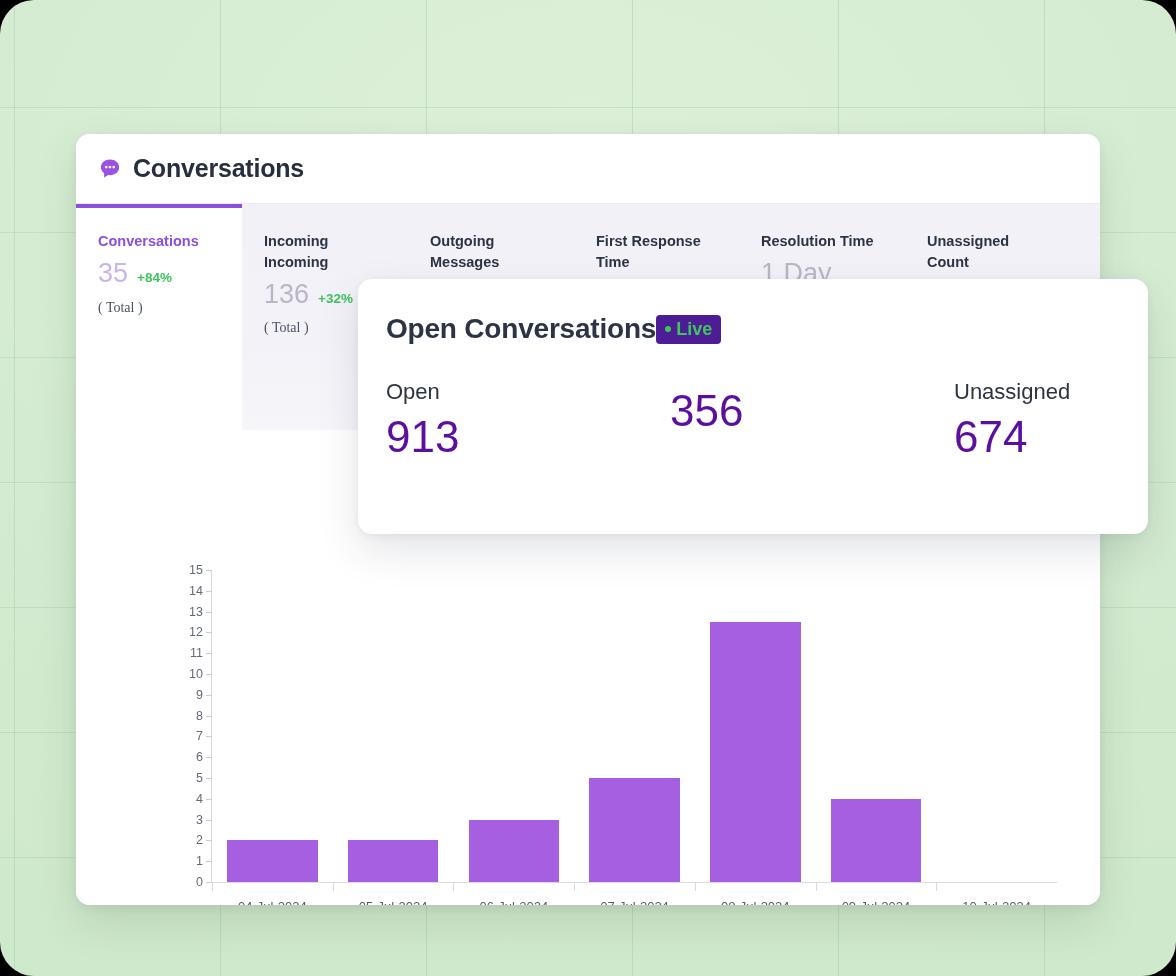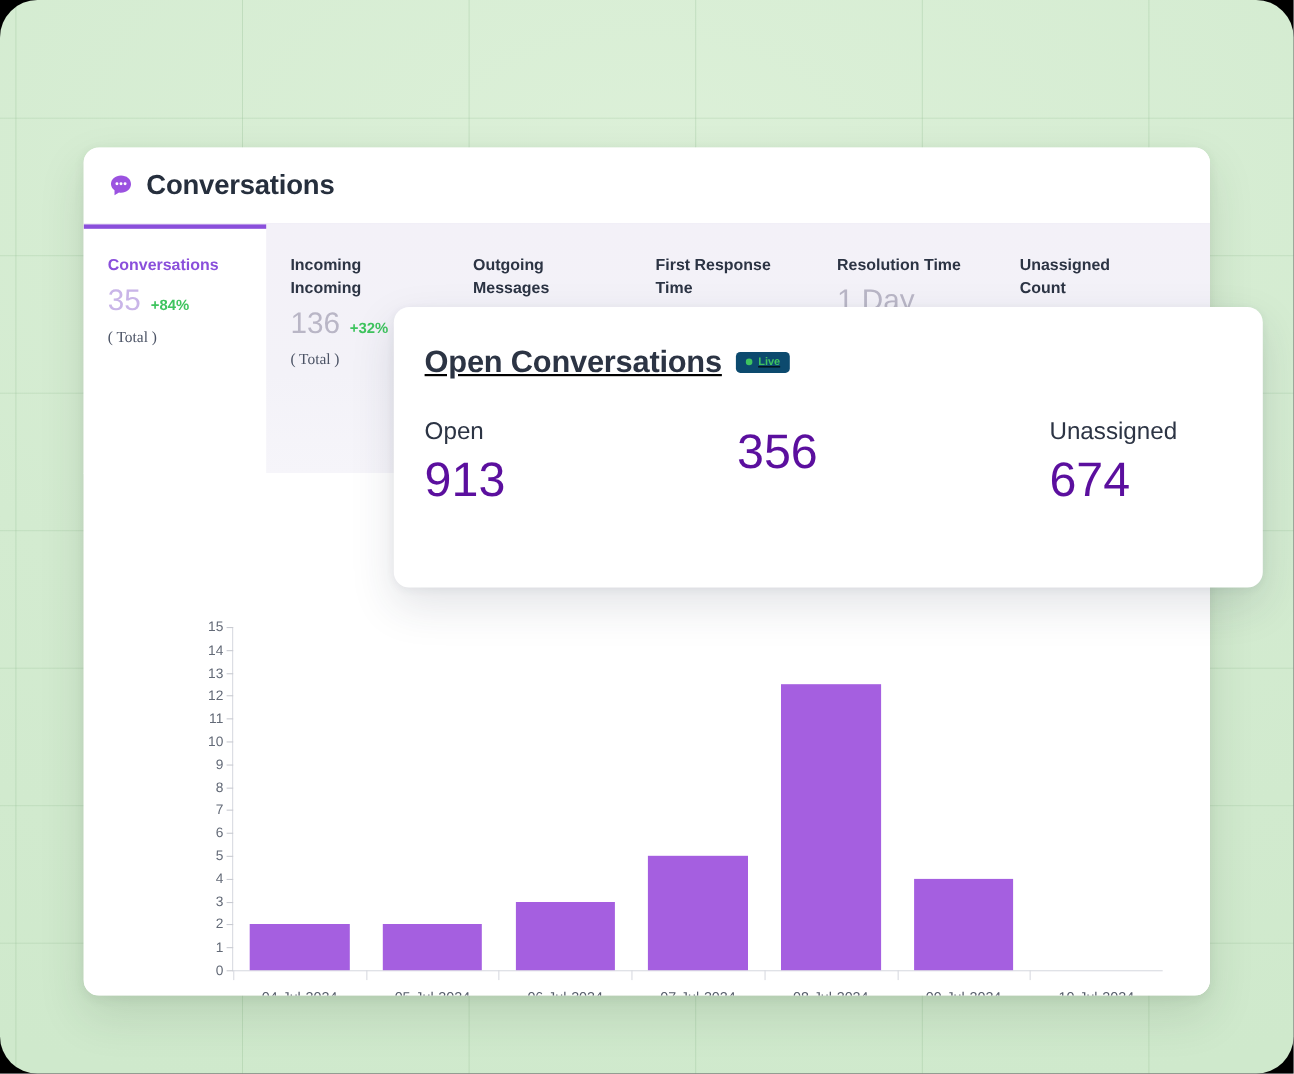--- a/index.html
+++ b/index.html
@@ -238,37 +238,35 @@
     height: 255px;
     background: #ffffff;
     border-radius: 14px;
     box-shadow: 0 16px 40px rgba(40,50,70,0.13), 0 2px 8px rgba(40,50,70,0.06);
     padding: 34px 0 0 28px;
     box-sizing: border-box;
   }
   #overlay-title-row {
     display: flex;
     align-items: center;
-    gap: 13px;
-    text-decoration: underline;
   }
   #overlay-title {
     font-size: 28px;
     font-weight: 600;
     color: #2c3444;
     letter-spacing: -0.2px;
     white-space: nowrap;
   }
   #live-badge {
     display: inline-flex;
     align-items: center;
     gap: 5px;
-    background: #0c4a6e;
+    background: #4c1d95;
     color: #3fc45f;
-    font-size: 10px;
+    font-size: 18px;
     font-weight: 600;
     padding: 4px 9px;
     border-radius: 4px;
     white-space: nowrap;
     text-align: center;
   }
   #live-dot {
     width: 6px; height: 6px;
     border-radius: 50%;
     background: #3fc45f;

